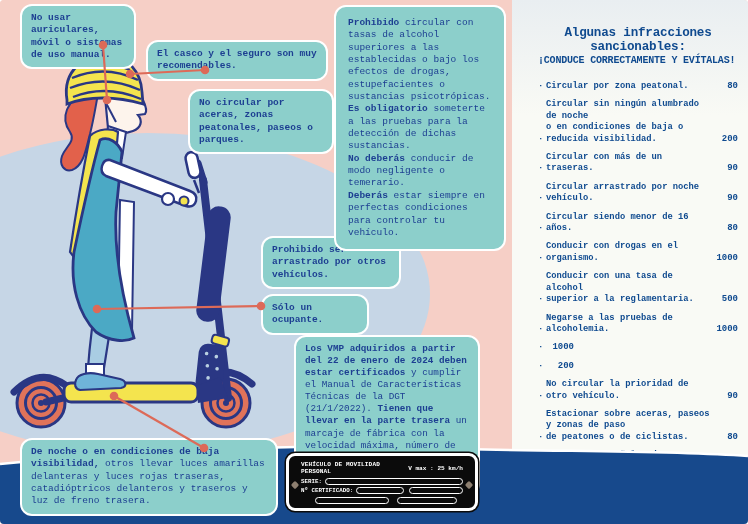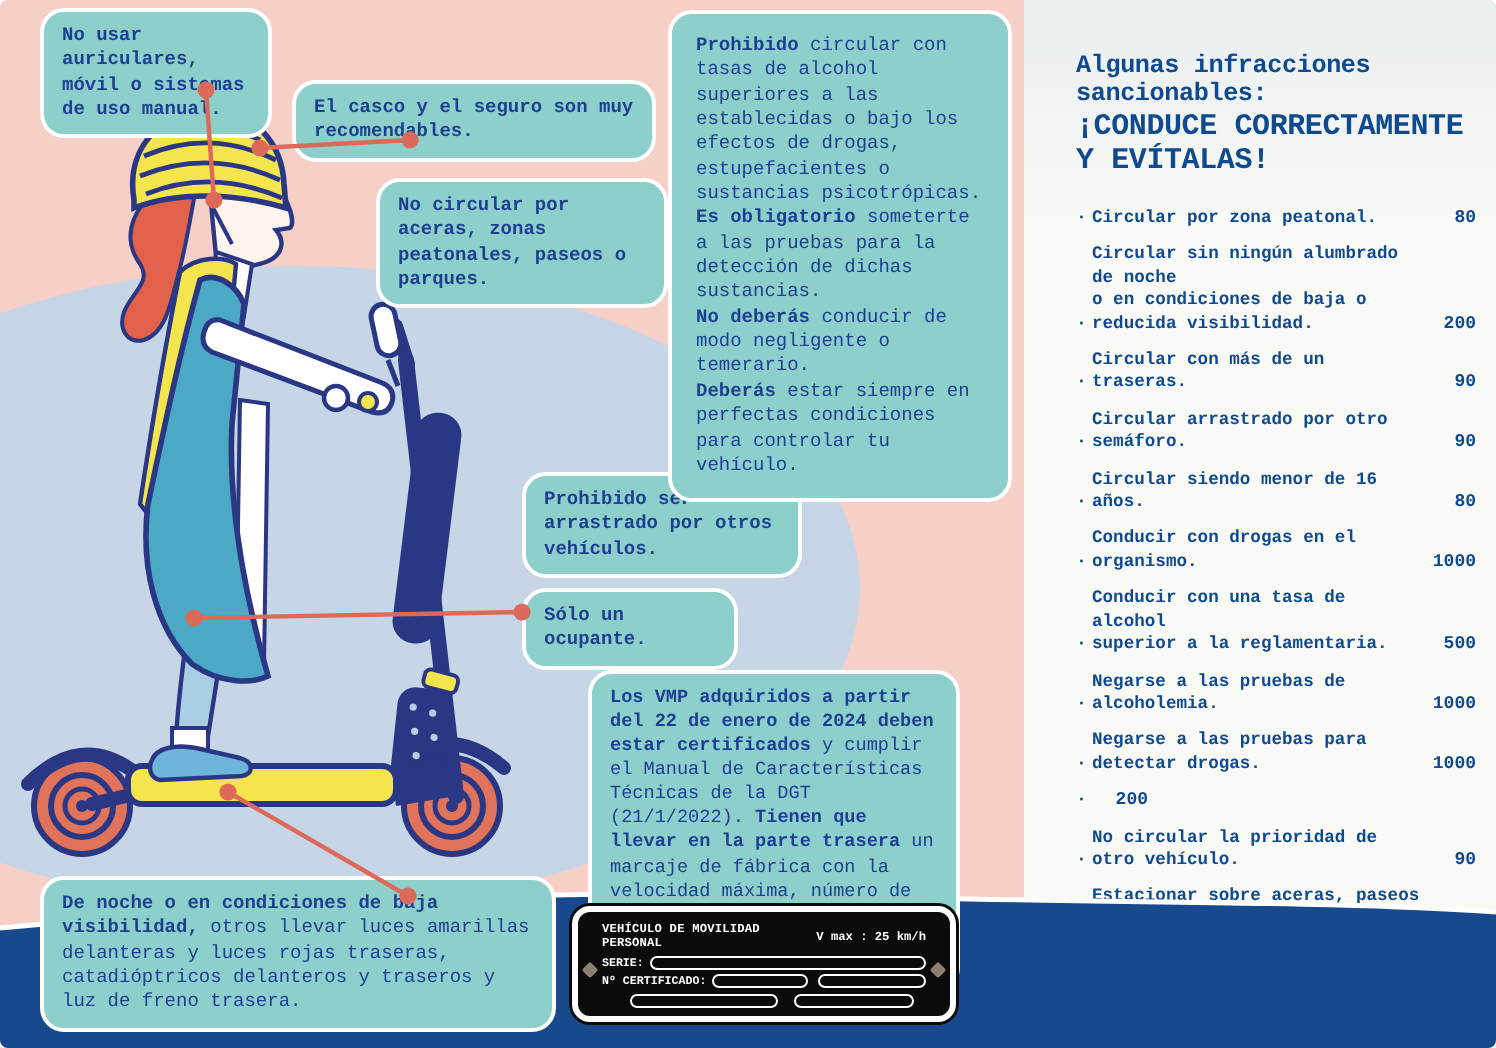--- a/index.html
+++ b/index.html
@@ -51,22 +51,22 @@
   .pbox-flex{flex:1;}
   .pbox-a{width:48px;margin-right:5px;}
   .pbox-b{width:74px;margin-right:8px;}
   .pbox-c{width:60px;}
   .row4{padding-left:14px;}
   .screw{position:absolute;top:26px;width:6px;height:6px;background:#8d7f70;
          transform:rotate(45deg);border-radius:1.5px;}
   .screw-l{left:3px;} .screw-r{right:3px;}
 
   
-  .pan-title{margin:0;color:#0f4a8f;font-size:12.6px;font-weight:700;letter-spacing:-.2px;}
-  .pan-subtitle{margin:1px 0 15px 0;color:#0f4a8f;font-size:15px;font-weight:700;letter-spacing:-.2px;}
+  .pan-title{margin:0;color:#0f4a8f;font-size:12.6px;font-weight:700;letter-spacing:-.2px;text-align:center;}
+  .pan-subtitle{margin:1px 0 15px 0;color:#0f4a8f;font-size:10px;font-weight:700;letter-spacing:-.2px;}
   .fines{margin-top:13px;}
   .fine-row{display:flex;align-items:flex-end;margin-bottom:7px;color:#0f4a8f;}
   .fine-bullet{width:8px;font-size:9px;font-weight:700;line-height:11.4px;}
   .fine-text{flex:1;font-size:8.8px;font-weight:700;line-height:11.4px;white-space:pre-line;}
   .fine-amount{min-width:28px;text-align:right;font-size:9px;font-weight:700;line-height:11.4px;}
 </style>
 </head>
 <body>
 
 <div id="flyer">
@@ -224,21 +224,21 @@
 o en condiciones de baja o reducida visibilidad.</span>
           <span class="fine-amount">200</span>
         </div>
         <div class="fine-row">
           <span class="fine-bullet">·</span>
           <span class="fine-text">Circular con más de un traseras.</span>
           <span class="fine-amount">90</span>
         </div>
         <div class="fine-row">
           <span class="fine-bullet">·</span>
-          <span class="fine-text">Circular arrastrado por otro semáforo.</span>
+          <span class="fine-text">Circular arrastrado por noche vehículo.</span>
           <span class="fine-amount">90</span>
         </div>
         <div class="fine-row">
           <span class="fine-bullet">·</span>
           <span class="fine-text">Circular siendo menor de 16 años.</span>
           <span class="fine-amount">80</span>
         </div>
         <div class="fine-row">
           <span class="fine-bullet">·</span>
           <span class="fine-text">Conducir con drogas en el organismo.</span>
@@ -250,21 +250,20 @@
 superior a la reglamentaria.</span>
           <span class="fine-amount">500</span>
         </div>
         <div class="fine-row">
           <span class="fine-bullet">·</span>
           <span class="fine-text">Negarse a las pruebas de alcoholemia.</span>
           <span class="fine-amount">1000</span>
         </div>
         <div class="fine-row">
           <span class="fine-bullet">·</span>
-          <span class="fine-text">Negarse a las pruebas para detectar drogas.</span>
           <span class="fine-amount">1000</span>
         </div>
         <div class="fine-row">
           <span class="fine-bullet">·</span>
           <span class="fine-amount">200</span>
         </div>
         <div class="fine-row">
           <span class="fine-bullet">·</span>
           <span class="fine-text">No circular la prioridad de otro vehículo.</span>
           <span class="fine-amount">90</span>

